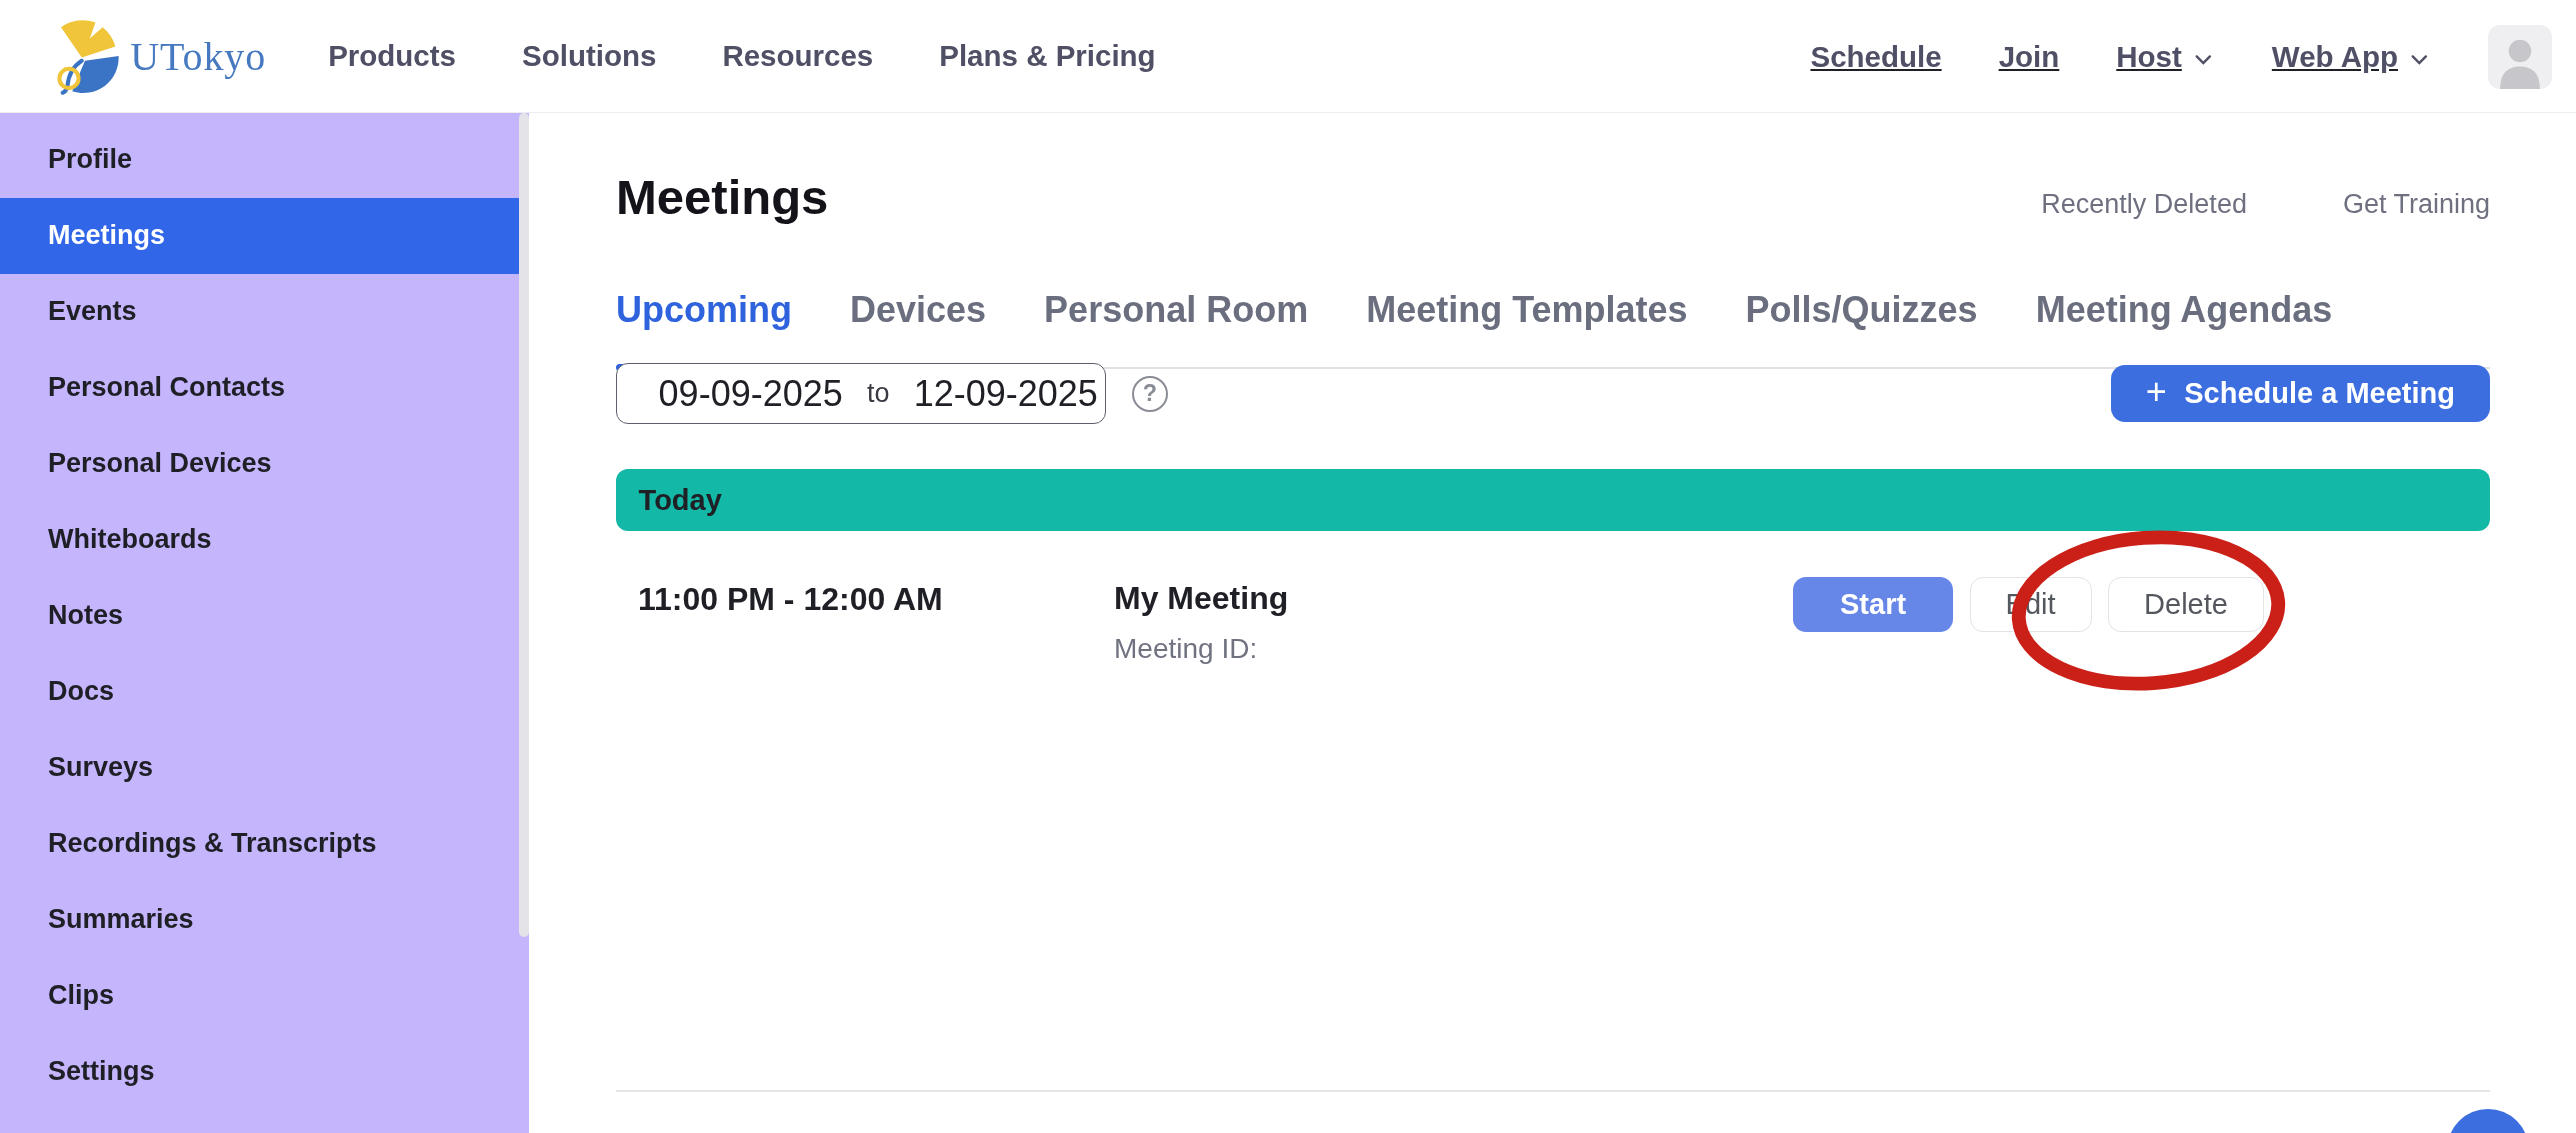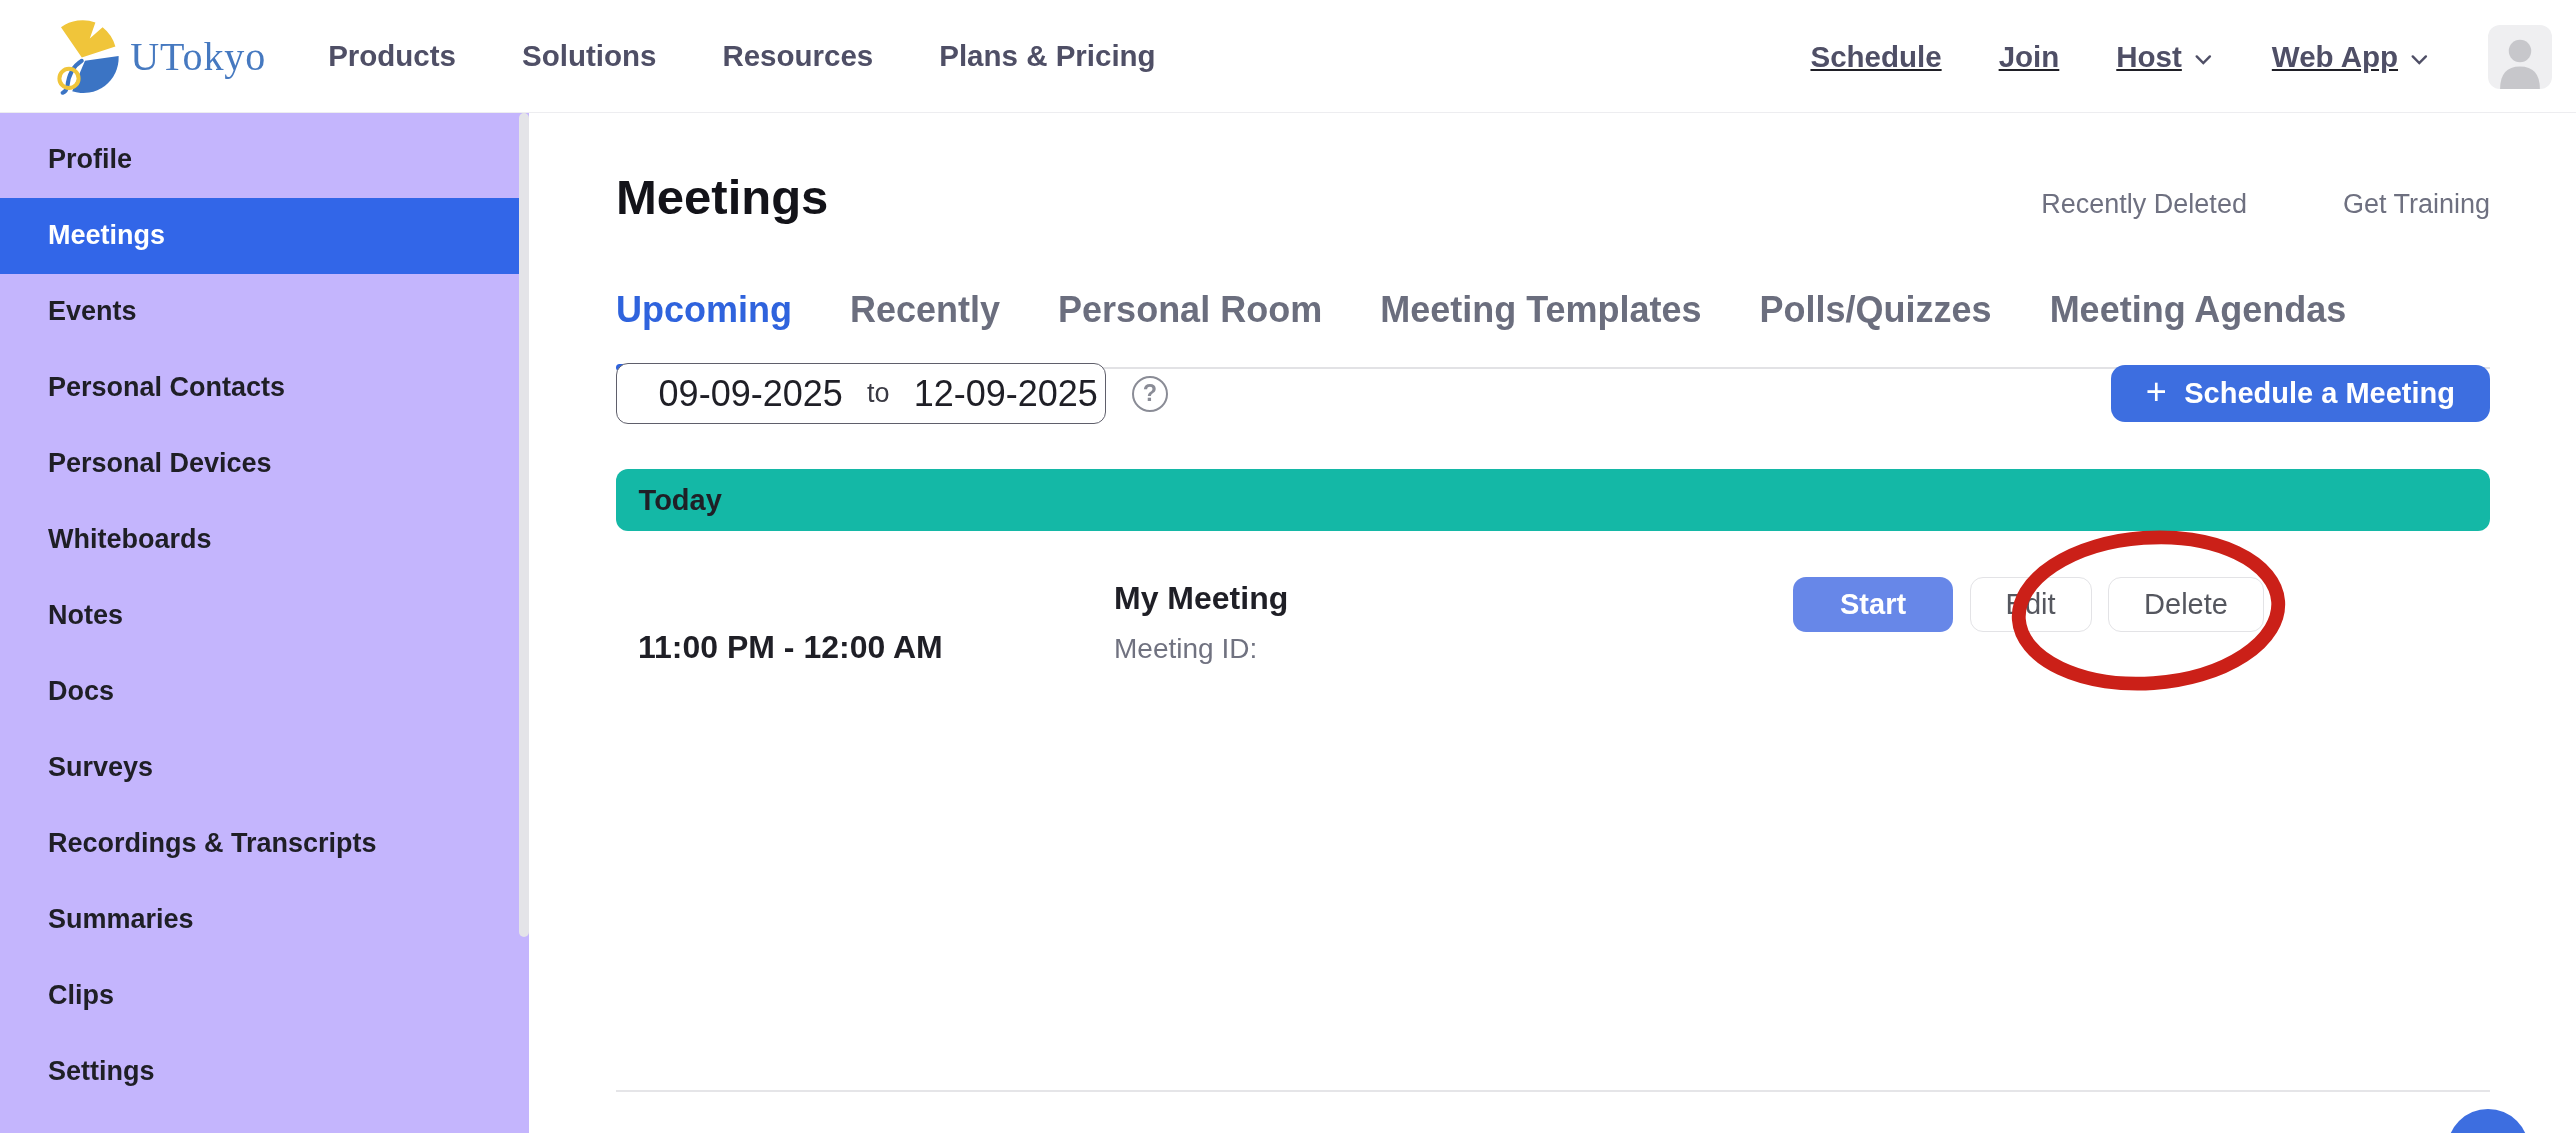--- a/index.html
+++ b/index.html
@@ -44,21 +44,21 @@
   .date-text { font-size:36px; font-weight:500; color:#1f1f26; white-space:nowrap; }
   .date-sep { font-size:27px; color:#3a3a44; padding:0 5.2px; }
   .help-circle { width:36px; height:36px; border:2.6px solid #8a8c96; border-radius:50%; color:#8a8c96; font-size:23.4px; font-weight:700; display:flex; align-items:center; justify-content:center; margin-left:26px; cursor:pointer; }
   .schedule-btn { margin-left:auto; height:57px; background:#3d6ee0; border:none; border-radius:14px; color:#ffffff; font-family:"Liberation Sans",sans-serif; font-size:29px; font-weight:600; display:flex; align-items:center; gap:17.4px; padding:0 35px; cursor:pointer; }
   .plus-glyph { font-size:36px; font-weight:400; margin-top:-3.5px; }
 
   .today-bar { top:356px; height:62px; background:#14b8a6; border-radius:12px; display:flex; align-items:center; padding-left:22.6px; }
   .today-label { font-size:29px; font-weight:700; color:#1f1f26; }
 
   .meeting-row { top:418px; height:152px; position:absolute; }
-  .mr-time { position:absolute; left:22px; top:50px; font-size:32px; font-weight:700; color:#1f1f26; white-space:nowrap;margin-top:48px; }
+  .mr-time { position:absolute; left:22px; top:50px; font-size:32px; font-weight:700; color:#1f1f26; white-space:nowrap; }
   .mr-name { position:absolute; left:498px; top:49px; font-size:32px; font-weight:700; color:#1f1f26; white-space:nowrap; }
   .mr-id { position:absolute; left:498px; top:102px; font-size:28px; color:#707280; white-space:nowrap; }
   .mr-actions { position:absolute; left:1177px; top:46px; display:flex; gap:16.5px; }
   .btn { height:55px; border-radius:13px; font-family:"Liberation Sans",sans-serif; font-size:29px; display:flex; align-items:center; justify-content:center; cursor:pointer; white-space:nowrap; }
   .btn-start { background:#6787e8; color:#ffffff; border:none; font-weight:600; padding:0 47px; }
   .btn-ghost { background:#ffffff; color:#55575f; border:1.7px solid #e3e3e6; font-weight:500; padding:0 35px; }
   .annotation-ellipse { position:absolute; left:1380px; top:-15.6px; pointer-events:none; }
 
   .bottom-divider { position:absolute; top:977px; left:87px; width:1874px; height:1.7px; background:#e5e5e8; }
   .float-btn { position:absolute; left:1918px; top:996px; width:82px; height:82px; border-radius:50%; background:#3d6ee0; border:none; cursor:pointer; }
@@ -135,21 +135,21 @@
         <span class="header-link">Recently Deleted</span>
         <span class="header-link">Get Training</span>
       </span>
     </div>
 
     <div class="content tabs-row">
       <span class="tab active">
         <span>Upcoming</span>
         <span class="tab-underline"></span>
       </span>
-      <span class="tab">Recently</span>
+      <span class="tab">Devices</span>
       <span class="tab">Personal Room</span>
       <span class="tab">Meeting Templates</span>
       <span class="tab">Polls/Quizzes</span>
       <span class="tab">Meeting Agendas</span>
     </div>
 
     <div class="content filter-row">
       <div class="date-box">
         <svg width="33" height="33" viewBox="0 0 38 38">
           <rect x="4" y="7" width="30" height="27" rx="4" fill="none" stroke="#9a9aa3" stroke-width="2.6"></rect>

